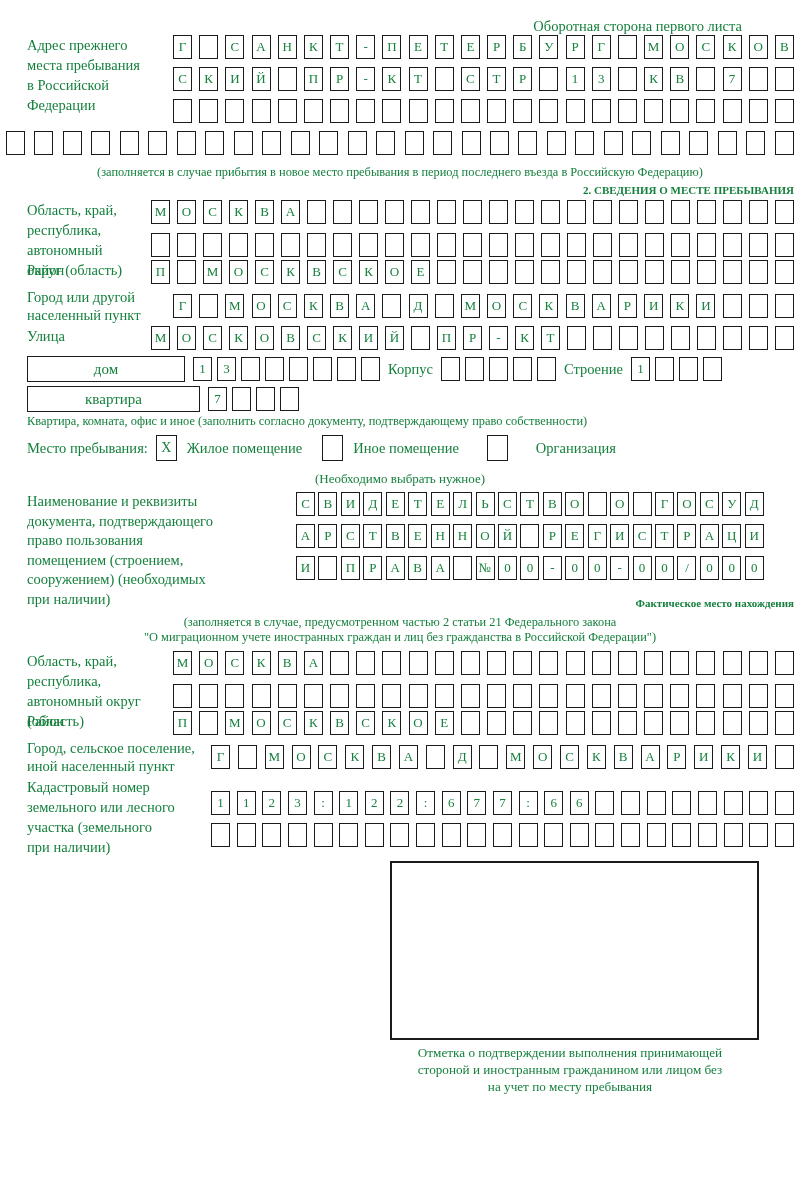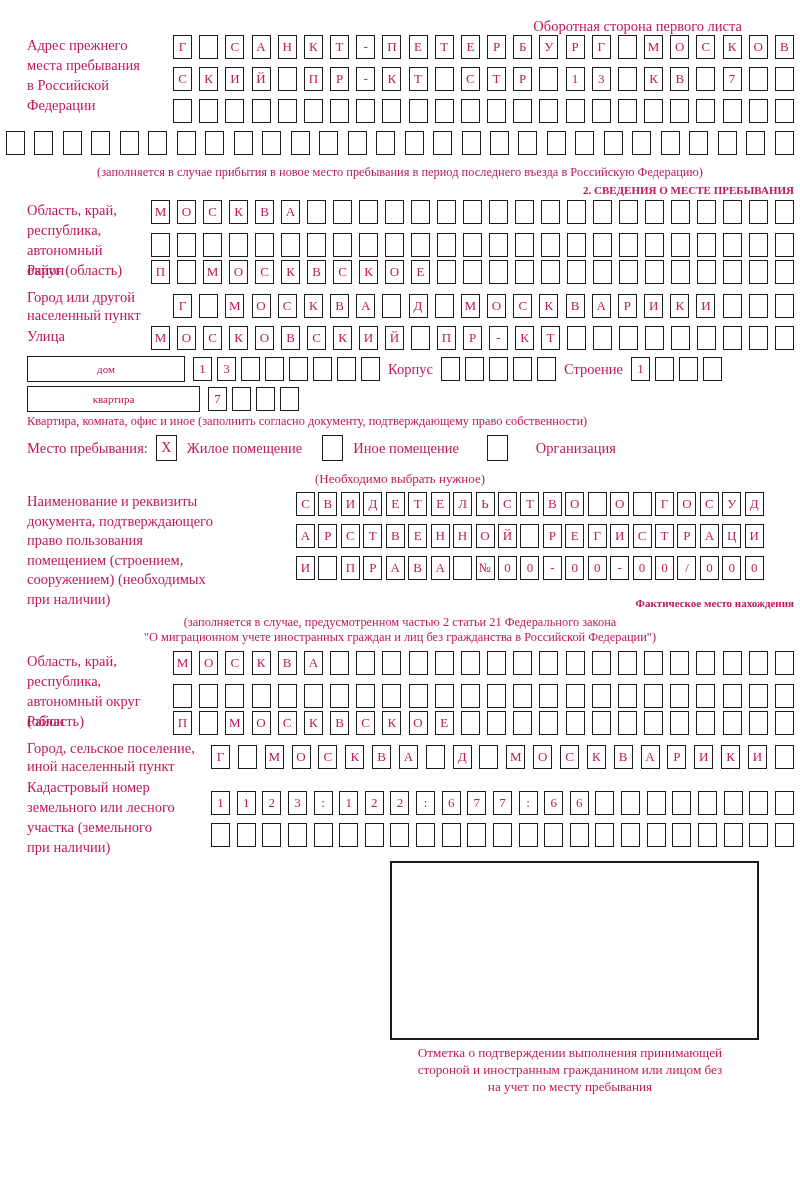--- a/index.html
+++ b/index.html
@@ -1,38 +1,38 @@
 <!DOCTYPE html>
 <html><head>
 <meta charset="utf-8">
 <style>
   html,body{margin:0;padding:0;background:#fff;}
   .page{
     width:800px;height:1180px;box-sizing:border-box;overflow:hidden;
-    padding:6px 6px 0 6px;background:#fff;color:#be185d;
+    padding:6px 6px 0 6px;background:#fff;color:#15803d;
     font-family:"Liberation Serif","DejaVu Serif",serif;
     position:relative;
   }
   .corner{text-align:right;padding-right:52px;font-size:14.5px;margin-top:12px;}
   .frow{display:flex;align-items:flex-start;}
   .frow.vcenter{align-items:center;}
   .lbl{font-size:14.5px;line-height:20px;padding-left:21px;box-sizing:border-box;flex:0 0 auto;}
   .w167{width:167px;} .w145{width:145px;} .w290{width:290px;} .w205{width:205px;}
   .rowscol{flex:1 1 auto;display:flex;flex-direction:column;gap:8px;min-width:0;}
   .boxrow{display:flex;justify-content:space-between;}
   .cell{width:19px;height:24px;border:1.6px solid #1b1b1b;box-sizing:border-box;
         display:flex;align-items:center;justify-content:center;
         font-size:13px;flex:0 0 auto;}
   .caption{font-size:12.4px;text-align:center;margin-top:10px;line-height:15px;}
   .caption.left{text-align:left;padding-left:21px;}
   .h2{font-weight:bold;font-size:11px;text-align:right;margin-top:4px;}
   .mt6{margin-top:6px;} .mt8{margin-top:8px;} .mt4{margin-top:4px;} .mt2{margin-top:2px;}
   .mt14{}
   .widebox{border:1.6px solid #1b1b1b;height:26px;box-sizing:border-box;
-           display:flex;align-items:center;justify-content:center;font-size:11px;flex:0 0 auto;}
+           display:flex;align-items:center;justify-content:center;font-size:15px;flex:0 0 auto;}
   .inlineflex{display:flex;align-items:center;padding-left:21px;}
   .gap8{margin-left:8px;} .gap10{margin-left:10px;} .gap20{margin-left:20px;} .gap28{margin-left:28px;}
   .minilbl{font-size:14.5px;flex:0 0 auto;}
   .cells-inline{display:flex;gap:5px;flex:0 0 auto;}
   .cbox{width:21px;height:26px;border:1.7px solid #1b1b1b;box-sizing:border-box;
         display:flex;align-items:center;justify-content:center;font-size:14px;flex:0 0 auto;}
   .docrows{margin-right:30px;}
   .stamp{border:2px solid #1b1b1b;width:365px;height:175px;margin-left:384px;margin-top:4px;}
   .stampcap{width:460px;margin-left:334px;text-align:center;font-size:13.2px;line-height:17px;margin-top:4px;}
   .capline{white-space:nowrap;}

